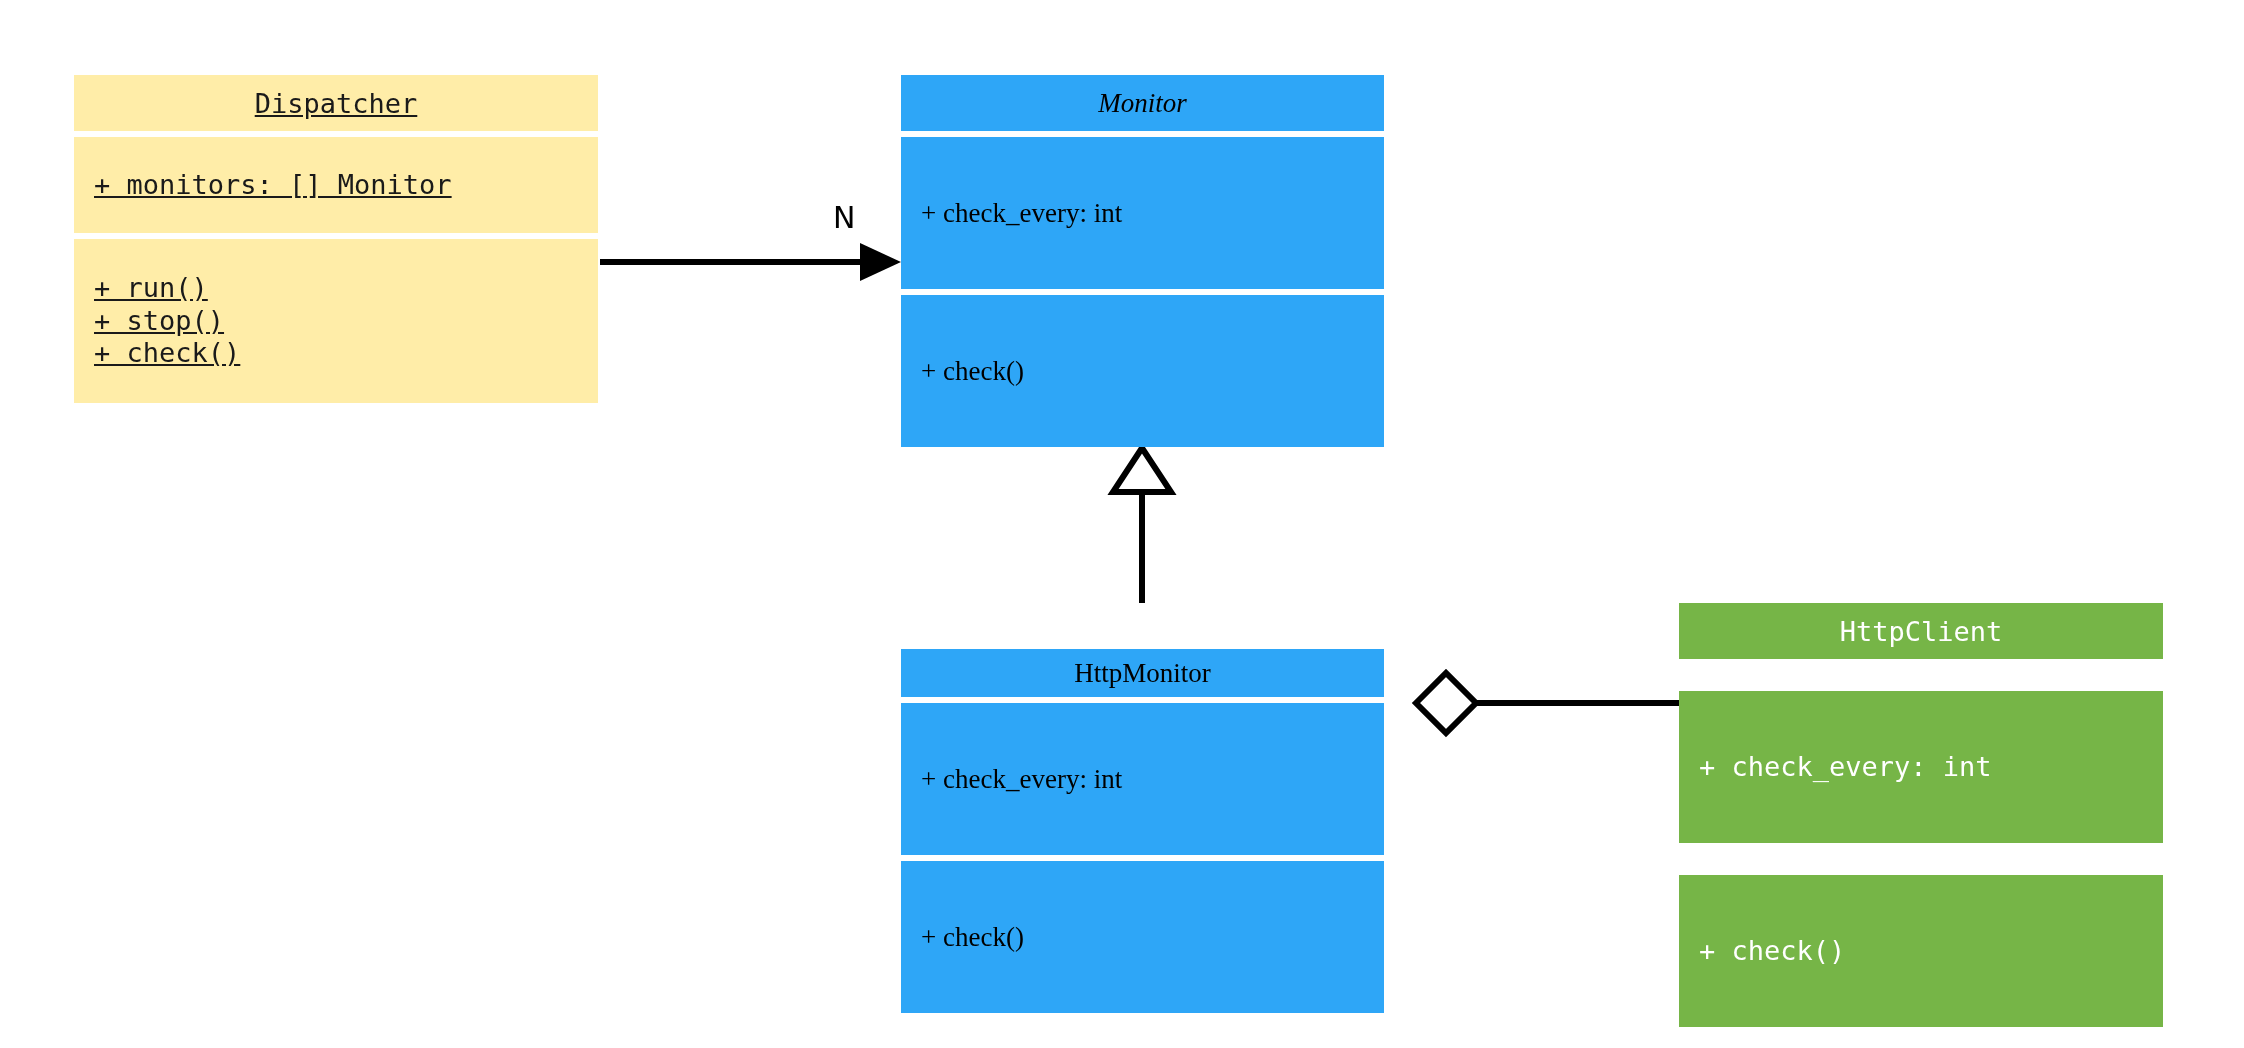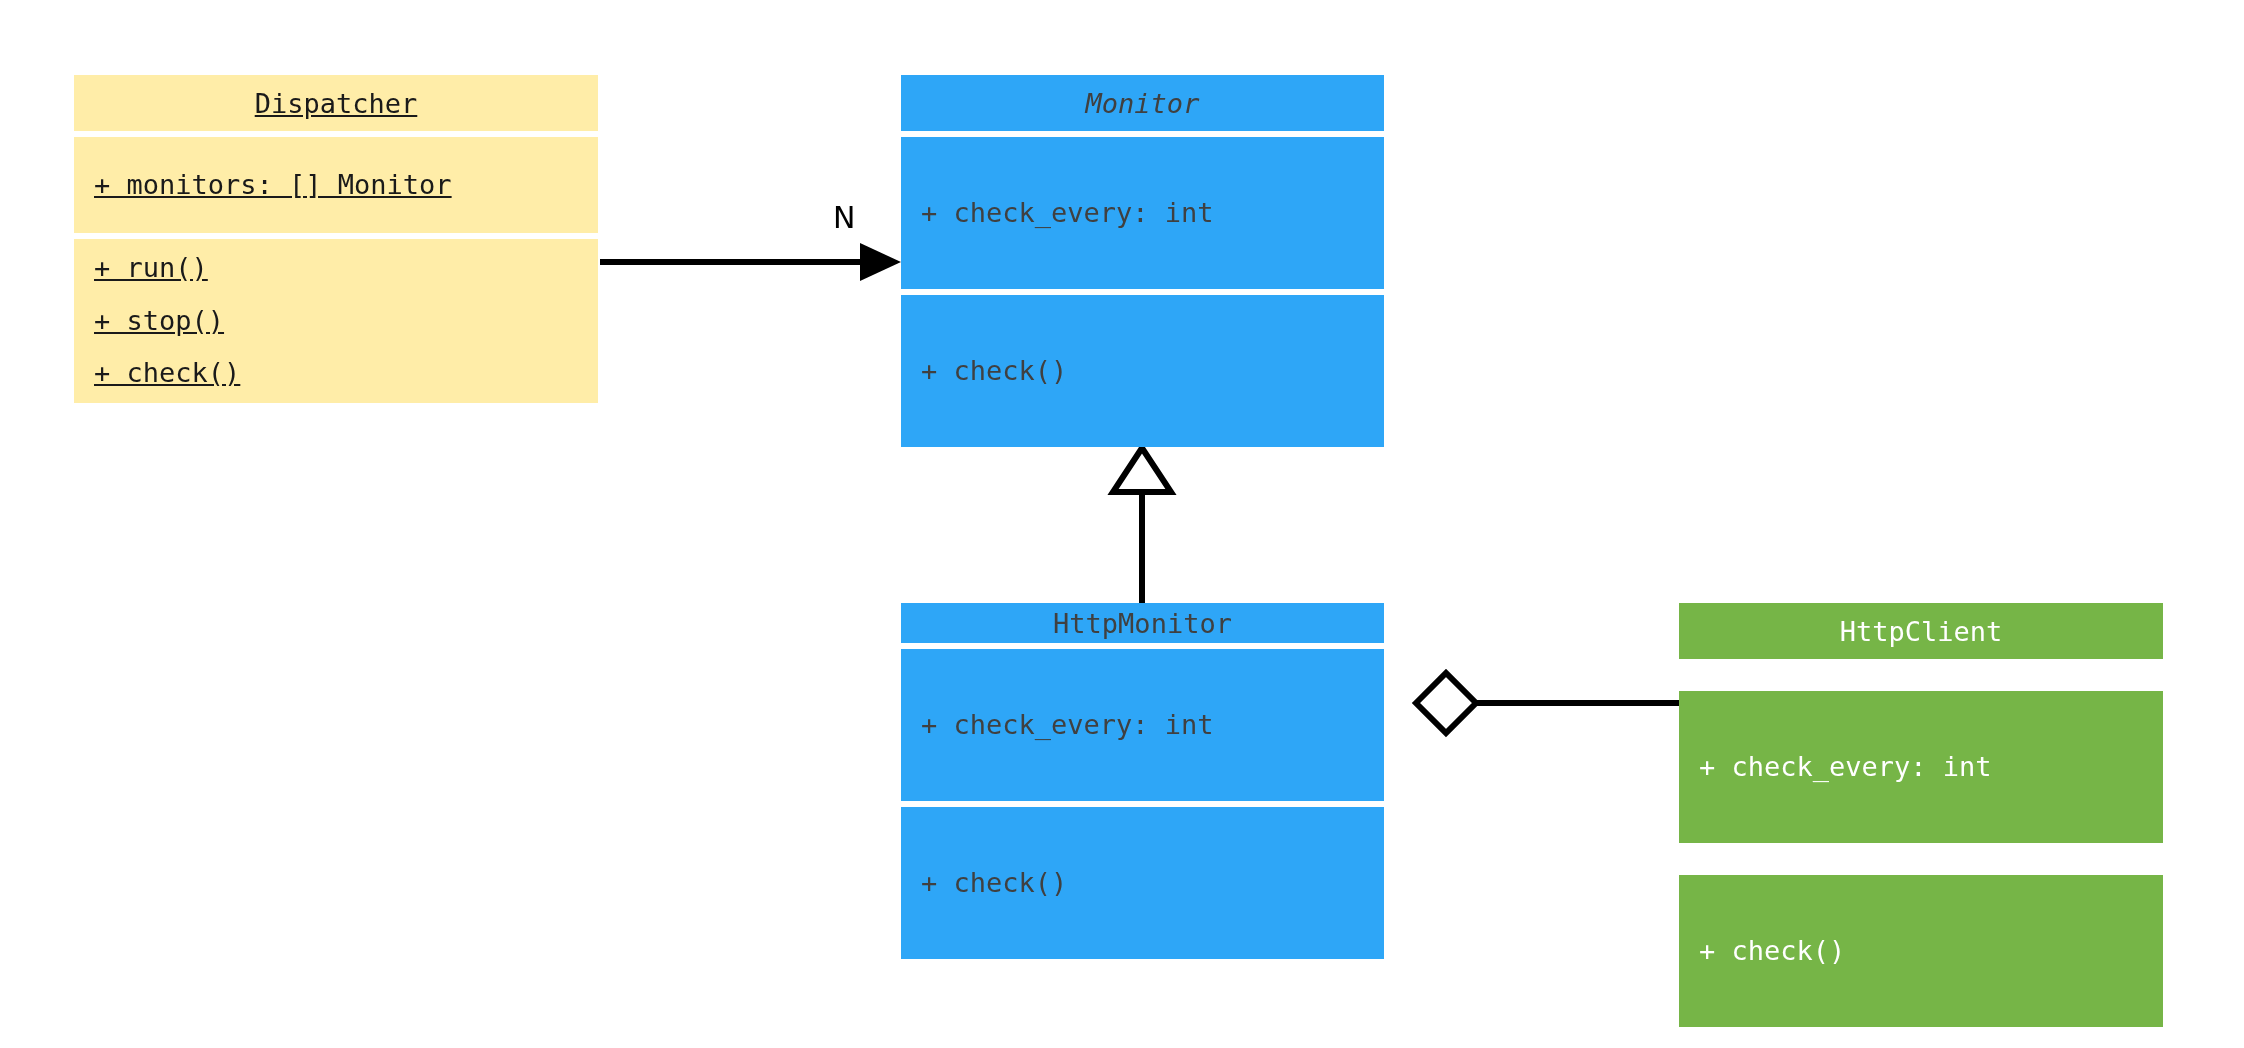--- a/index.html
+++ b/index.html
@@ -44,21 +44,21 @@
   }
   .member { white-space: pre; }
 
   
   .theme-yellow .compartment { background: #ffeda8; text-decoration: underline; }
   .theme-yellow .cmp-title,
   .theme-yellow .cmp-body { color: #1a1a1a; }
 
   .theme-blue .compartment { background: #2ea6f7; }
   .theme-blue .cmp-title,
-  .theme-blue .cmp-body { color: #404040; }
+  .theme-blue .cmp-body { color: #000000; font-family: Liberation Serif, serif; }
 
   .theme-green .compartment { background: #76b547; }
   .theme-green .cmp-title,
   .theme-green .cmp-body { color: #ffffff; }
 
   .abstract-title { font-style: italic; }
 
   
   .edge-layer {
     position: absolute;
@@ -100,39 +100,39 @@
     </g>
   </svg>
 
   <div class="edge-label" style="left:833px; top:200px;">N</div>
 
   <div class="uml-class theme-yellow" style="left:74px; top:75px; width:524px;">
     <div class="compartment cmp-title" style="height:56px;">Dispatcher</div>
     <div class="compartment cmp-body" style="height:96px;">
       <div class="member">+ monitors: [] Monitor</div>
     </div>
-    <div class="compartment cmp-body" style="height:164px;gap:20px;">
+    <div class="compartment cmp-body" style="height:164px;">
       <div class="member">+ run()</div>
       <div class="member">+ stop()</div>
       <div class="member">+ check()</div>
     </div>
   </div>
 
   <div class="uml-class theme-blue" style="left:901px; top:75px; width:483px;">
     <div class="compartment cmp-title abstract-title" style="height:56px;">Monitor</div>
     <div class="compartment cmp-body" style="height:152px;">
       <div class="member">+ check_every: int</div>
     </div>
     <div class="compartment cmp-body" style="height:152px;">
       <div class="member">+ check()</div>
     </div>
   </div>
 
   <div class="uml-class theme-blue" style="left:901px; top:603px; width:483px;">
-    <div class="compartment cmp-title" style="height:40px;">HttpMonitor</div>
+    <div class="compartment cmp-title" style="height:48px;margin-top:46px;">HttpMonitor</div>
     <div class="compartment cmp-body" style="height:152px;">
       <div class="member">+ check_every: int</div>
     </div>
     <div class="compartment cmp-body" style="height:152px;">
       <div class="member">+ check()</div>
     </div>
   </div>
 
   <div class="uml-class theme-green" style="left:1679px; top:603px; width:484px;gap:32px;">
     <div class="compartment cmp-title" style="height:56px;">HttpClient</div>

